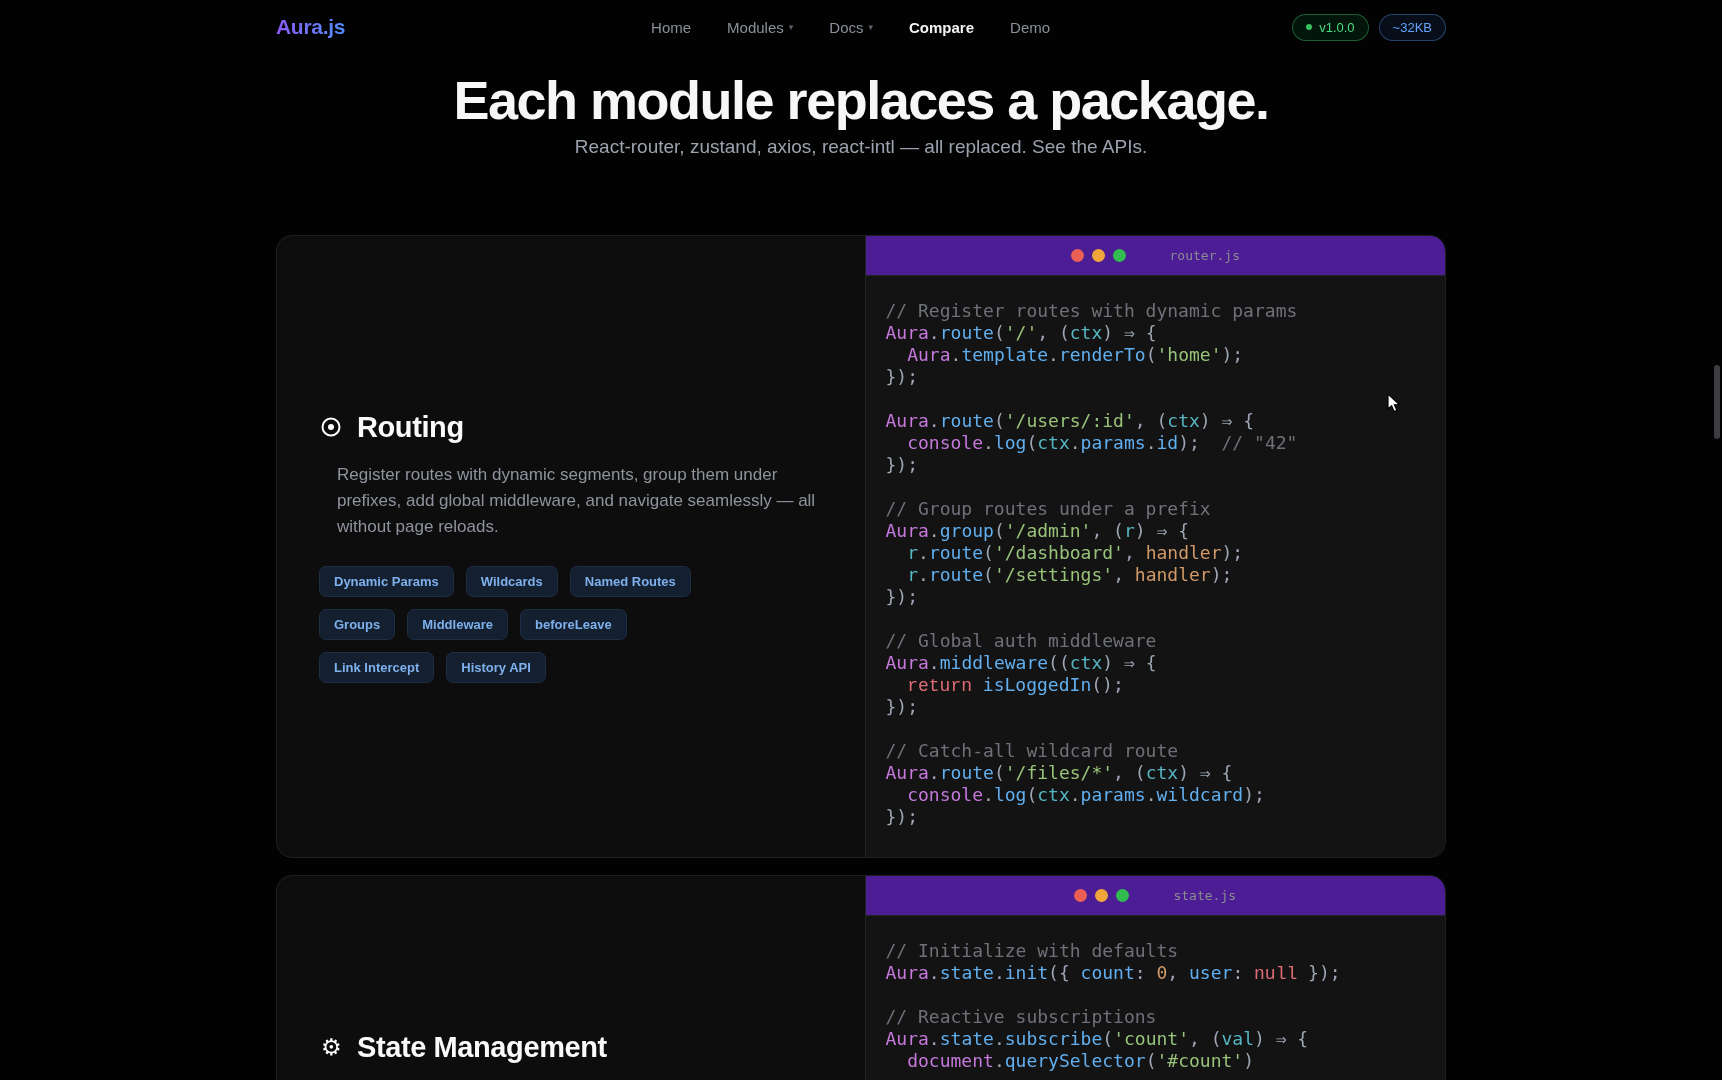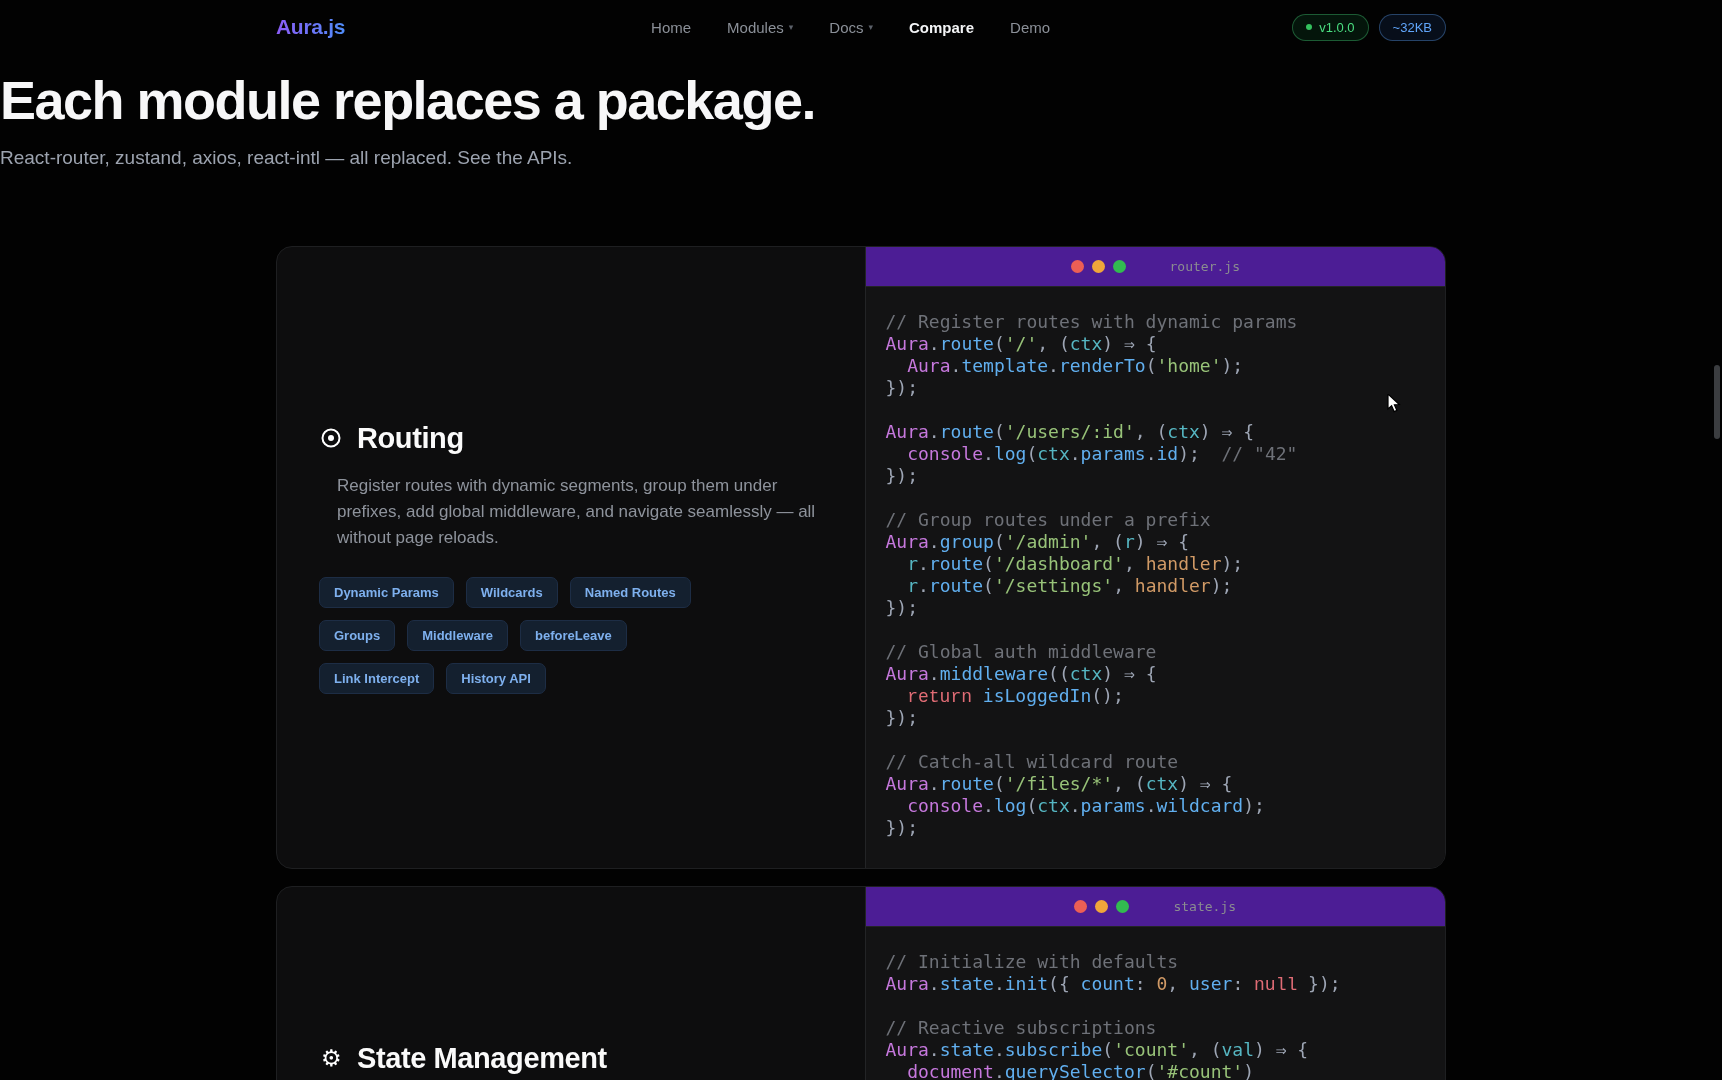--- a/index.html
+++ b/index.html
@@ -16,23 +16,23 @@
   .nav-link { font-size:15px; color:#8b9098; cursor:pointer; display:flex; align-items:center; gap:5px; }
   .nav-link.active { color:#f3f4f6; font-weight:bold; }
   .caret { font-size:9px; color:#5b6069; }
   .nav-badges { display:flex; gap:10px; align-items:center; }
   .badge { font-size:13px; padding:5px 13px; border-radius:999px; display:flex; align-items:center; gap:7px; }
   .badge-green { color:#4ade80; background:rgba(34,197,94,0.10); border:1px solid rgba(74,222,128,0.35); }
   .badge-blue  { color:#60a5fa; background:rgba(59,130,246,0.10); border:1px solid rgba(96,165,250,0.35); }
   .dot-green { width:6px; height:6px; border-radius:50%; background:#34c15e; display:inline-block; }
 
   
-  .hero { text-align:left; padding-top:14px; }
+  .hero { text-align:center; padding-top:14px; }
   .hero h1 { font-size:54px; line-height:64px; font-weight:bold; letter-spacing:-1.5px; color:#f7f7f8; }
-  .hero p { margin-top:12px; font-size:19px; line-height:28px; color:#9ca3af; }
+  .hero p { margin-top:1px; font-size:19px; line-height:28px; color:#9ca3af; }
 
   
   .container { width:1170px; margin:0 auto; }
   .card { margin-top:74px; height:623px; display:flex; background:#0d0d0e;
     border:1px solid #1e1f21; border-radius:16px; overflow:hidden; }
   .card + .card { margin-top:17px; }
   .card-left { flex:0 0 50.3%; padding:0 46px 0 42px; display:flex; flex-direction:column; justify-content:center; }
   .card-left.top-align { justify-content:flex-start; padding-top:155px; }
   .sec-title { display:flex; align-items:center; gap:14px; font-size:29px; font-weight:bold; color:#fafafa; letter-spacing:-0.4px; }
   .sec-icon { display:inline-flex; width:24px; height:24px; align-items:center; justify-content:center; }

